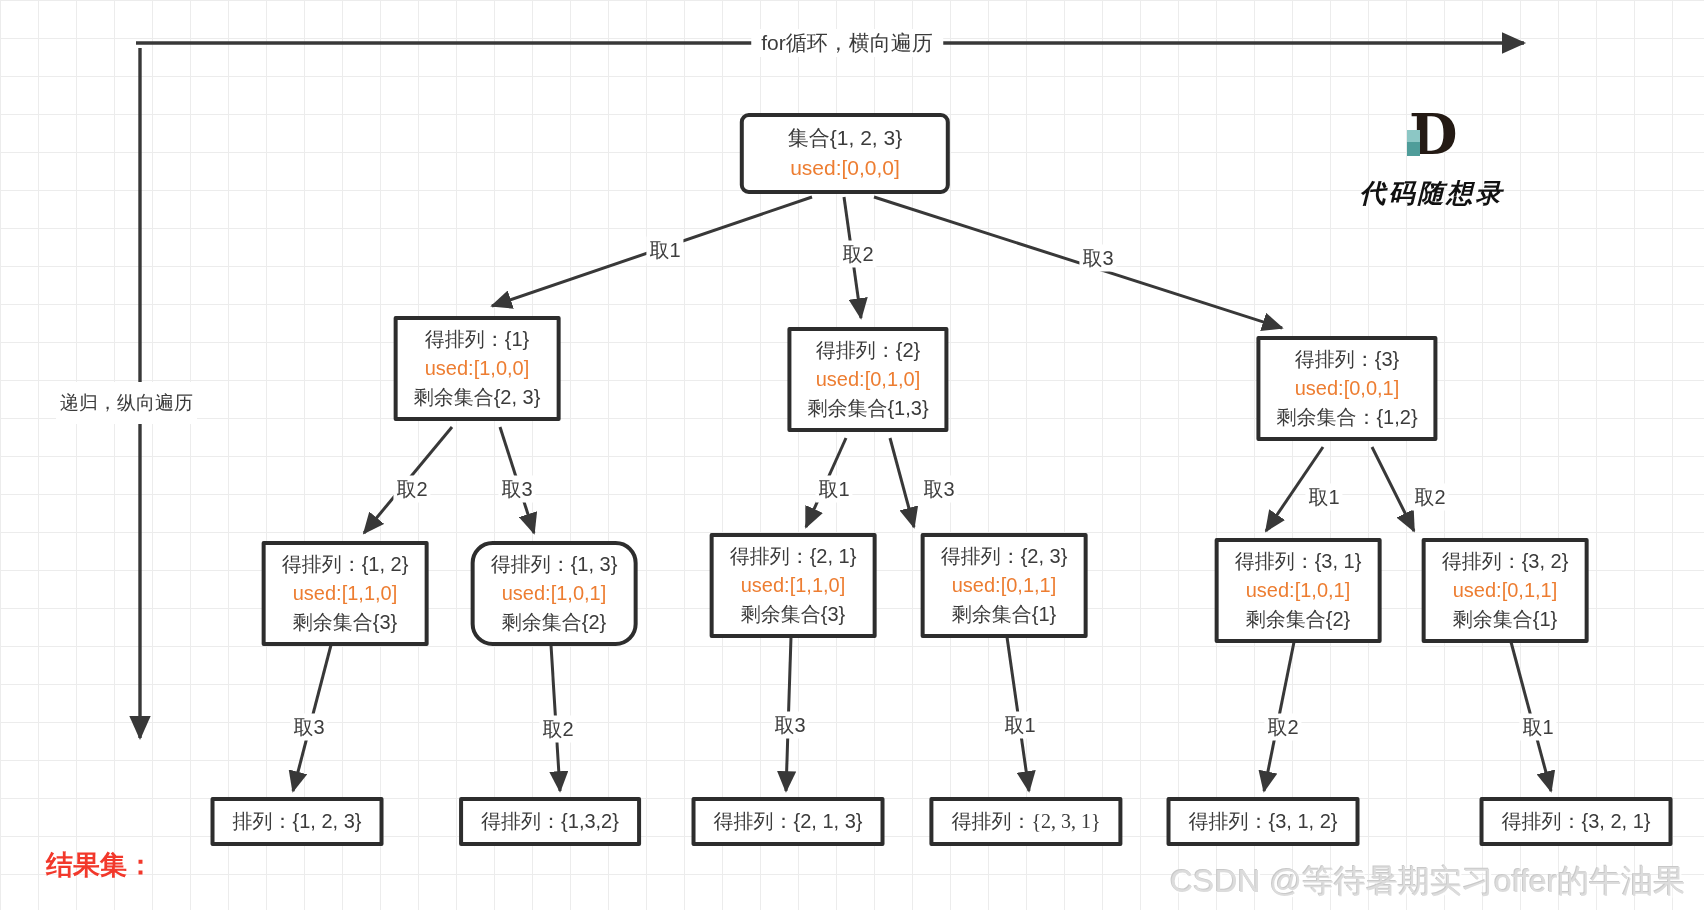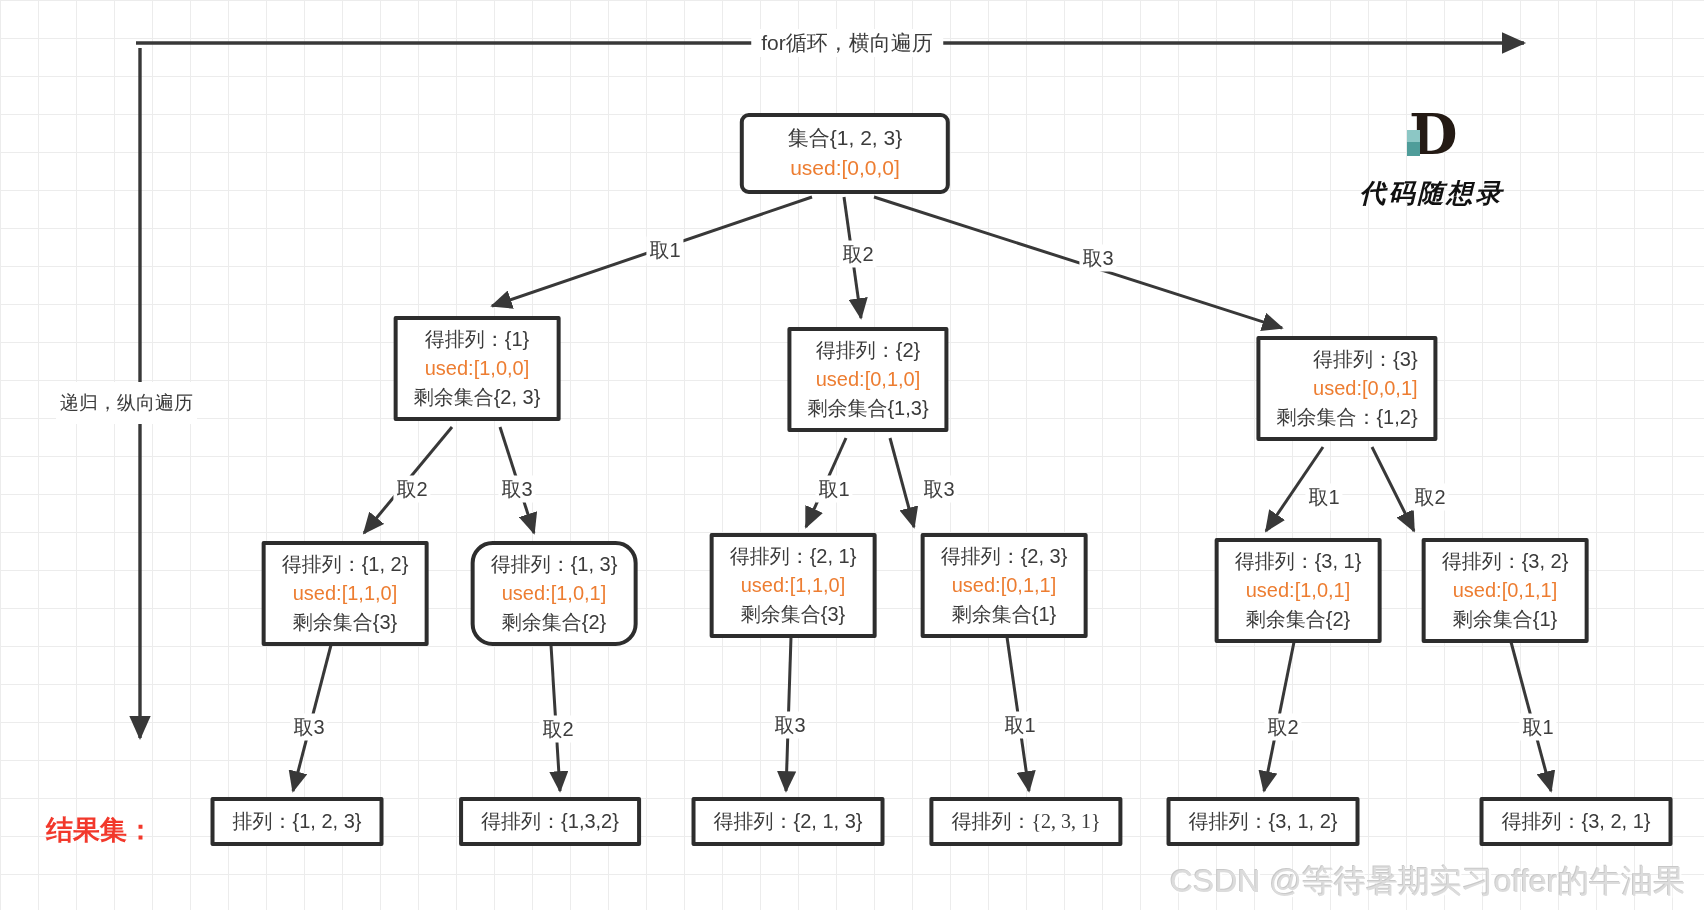--- a/index.html
+++ b/index.html
@@ -33,21 +33,21 @@
     position:absolute;transform:translate(-50%,-50%);
     background:#fff;padding:0 10px;font-size:21px;color:#3b3b3b;white-space:nowrap;
   }
   .recursion-label{
     position:absolute;font-size:19px;color:#3b3b3b;white-space:nowrap;background:#fff;padding:8px 4px;
   }
   .input-label{
     position:absolute;font-size:31px;font-weight:bold;color:#333;white-space:nowrap;
   }
   .result-set-label{
-    position:absolute;font-size:27px;font-weight:bold;color:#F2382B;white-space:nowrap;
+    position:absolute;font-size:27px;font-weight:bold;color:#F2382B;white-space:nowrap;margin-top:35px;
   }
   .watermark{
     position:absolute;font-size:32px;color:#dcdcdc;white-space:nowrap;
     text-shadow:-1px -1px 0 #c9c9c9, 2px 2px 1px #ffffff;
   }
   .logo{position:absolute;left:1352px;top:112px;width:160px;text-align:center;}
   .logo-d{position:relative;display:inline-block;width:50px;height:56px;}
   .d-glyph{
     position:absolute;left:2px;top:-6px;
     font-family:"DejaVu Serif","Liberation Serif",serif;
@@ -116,21 +116,21 @@
   <div class="node" style="left:477px;top:316px;">
     <div class="ln">得排列：{1}</div>
     <div class="ln orange">used:[1,0,0]</div>
     <div class="ln">剩余集合{2, 3}</div>
   </div>
   <div class="node" style="left:868px;top:327px;">
     <div class="ln">得排列：{2}</div>
     <div class="ln orange">used:[0,1,0]</div>
     <div class="ln">剩余集合{1,3}</div>
   </div>
-  <div class="node" style="left:1347px;top:336px;text-align:right;">
+  <div class="node" style="left:1347px;top:336px;">
     <div class="ln">得排列：{3}</div>
     <div class="ln orange">used:[0,0,1]</div>
     <div class="ln">剩余集合：{1,2}</div>
   </div>
 
   <div class="node" style="left:345px;top:541px;">
     <div class="ln">得排列：{1, 2}</div>
     <div class="ln orange">used:[1,1,0]</div>
     <div class="ln">剩余集合{3}</div>
   </div>

